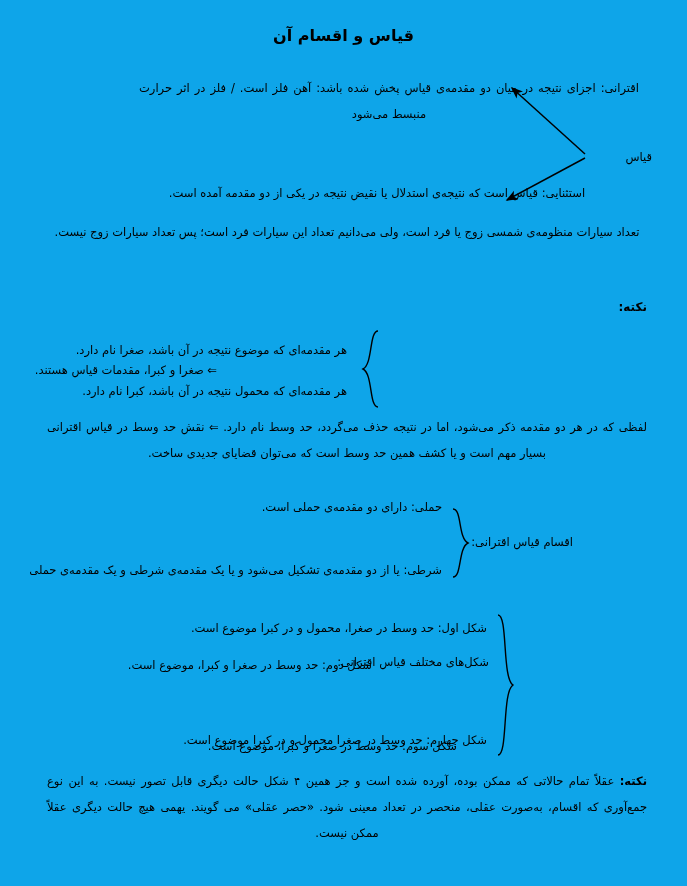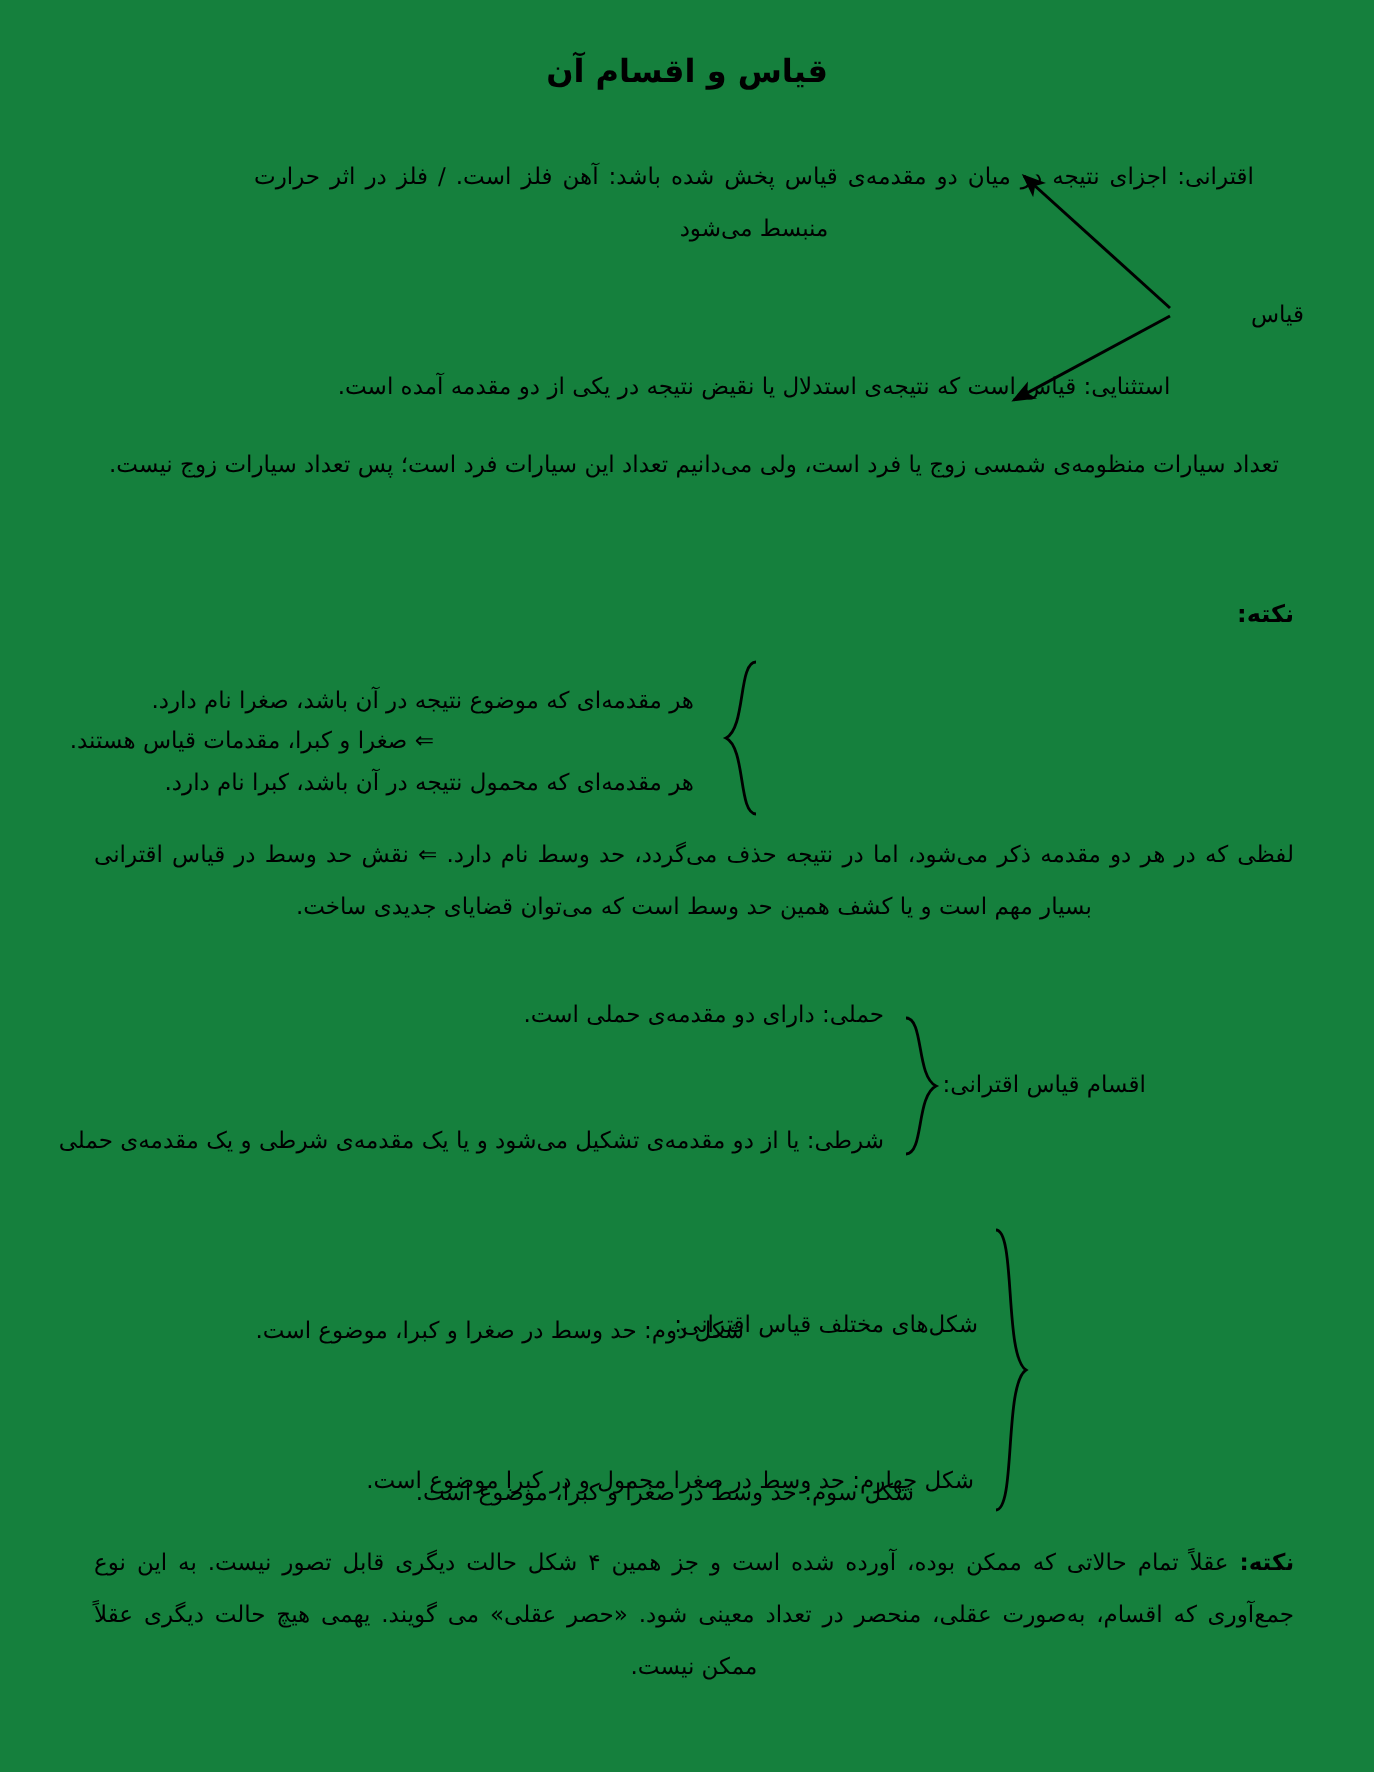--- a/index.html
+++ b/index.html
@@ -11,21 +11,21 @@
   body {
     font-family: "DejaVu Sans", "Liberation Sans", sans-serif;
     color: #000000;
     direction: rtl;
   }
   .page {
     position: relative;
     width: 687px;
     height: 886px;
     margin: 0 auto;
-    background: #15803d;
+    background: #0ea5e9;
     overflow: hidden;
   }
 
   
   .doc-title {
     position: absolute;
     top: 26px;
     left: 0;
     right: 0;
     text-align: center;
@@ -99,21 +99,21 @@
       </defs>
 
       <line x1="118" y1="76" x2="45" y2="10" stroke="#000" stroke-width="1.5" marker-end="url(#ah)"></line>
 
       <line x1="118" y1="80" x2="40" y2="122" stroke="#000" stroke-width="1.5" marker-end="url(#ah)"></line>
     </svg>
   </div>
 
   <div class="group-label" style="top:150px; right:35px;">قیاس</div>
 
-  <div class="para" style="top:75px; right:60px; width:500px;">اقترانی: اجزای نتیجه در میان دو مقدمه‌ی قیاس پخش شده باشد: آهن فلز است. / فلز در اثر حرارت منبسط می‌شود</div>
+  <div class="para" style="top:75px; right:48px; width:500px;">اقترانی: اجزای نتیجه در میان دو مقدمه‌ی قیاس پخش شده باشد: آهن فلز است. / فلز در اثر حرارت منبسط می‌شود</div>
 
   <div class="para center" style="top:180px; right:60px; width:500px;">استثنایی: قیاس است که نتیجه‌ی استدلال یا نقیض نتیجه در یکی از دو مقدمه آمده است.</div>
 
   <div class="para" style="top:219px; right:40px; width:600px;">تعداد سیارات منظومه‌ی شمسی زوج یا فرد است، ولی می‌دانیم تعداد این سیارات فرد است؛ پس تعداد سیارات زوج نیست.</div>
 
   <div class="heading-note" style="top:300px; right:40px;">نکته:</div>
 
   <div class="brace" style="top:330px; right:305px;">
     <svg width="26" height="78" viewBox="0 0 26 78">
       <path d="M22,1 C13,1 17,34 7,39 C17,44 13,77 22,77" fill="none" stroke="#000" stroke-width="1.4"></path>
@@ -141,20 +141,21 @@
   <div class="line-item" style="top:560px; right:245px;">شرطی: یا از دو مقدمه‌ی تشکیل می‌شود و یا یک مقدمه‌ی شرطی و یک مقدمه‌ی حملی</div>
 
   <div class="brace" style="top:614px; right:167px;">
     <svg width="28" height="142" viewBox="0 0 28 142">
       <path d="M6,1 C16,1 10,64 21,71 C10,78 16,141 6,141" fill="none" stroke="#000" stroke-width="1.4"></path>
     </svg>
   </div>
 
   <div class="group-label" style="top:655px; right:198px;">شکل‌های مختلف قیاس اقترانی:</div>
 
+  <div class="line-item" style="top:618px; right:200px;">شکل اول: حد وسط در صغرا، محمول و در کبرا موضوع است.</div>
 
   <div class="line-item" style="top:655px; right:315px;">شکل دوم: حد وسط در صغرا و کبرا، موضوع است.</div>
 
   <div class="line-item" style="top:692px; right:230px;margin-top:44px;">شکل سوم: حد وسط در صغرا و کبرا، موضوع است.</div>
 
   <div class="line-item" style="top:730px; right:200px;margin-left:20px;">شکل چهارم: حد وسط در صغرا محمول و در کبرا موضوع است.</div>
 
   <div class="para" style="top:768px; right:40px; width:600px;">
     <span class="bold">نکته:</span><span> عقلاً تمام حالاتی که ممکن بوده، آورده شده است و جز همین ۴ شکل حالت دیگری قابل تصور نیست. به این نوع جمع‌آوری که اقسام، به‌صورت عقلی، منحصر در تعداد معینی شود. «حصر عقلی» می گویند. یهمی هیچ حالت دیگری عقلاً ممکن نیست.</span>
   </div>

